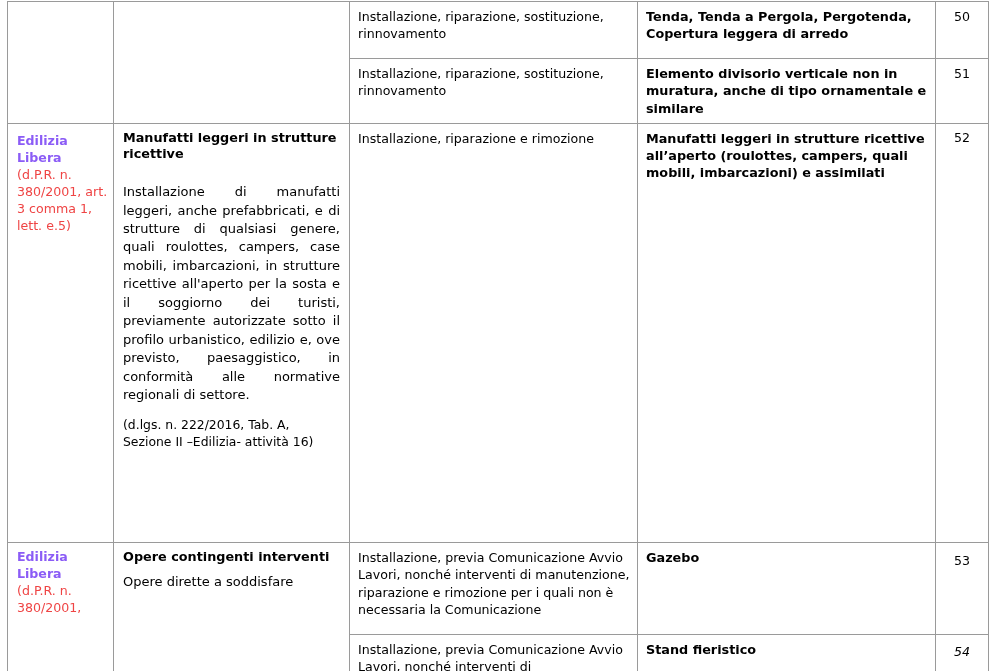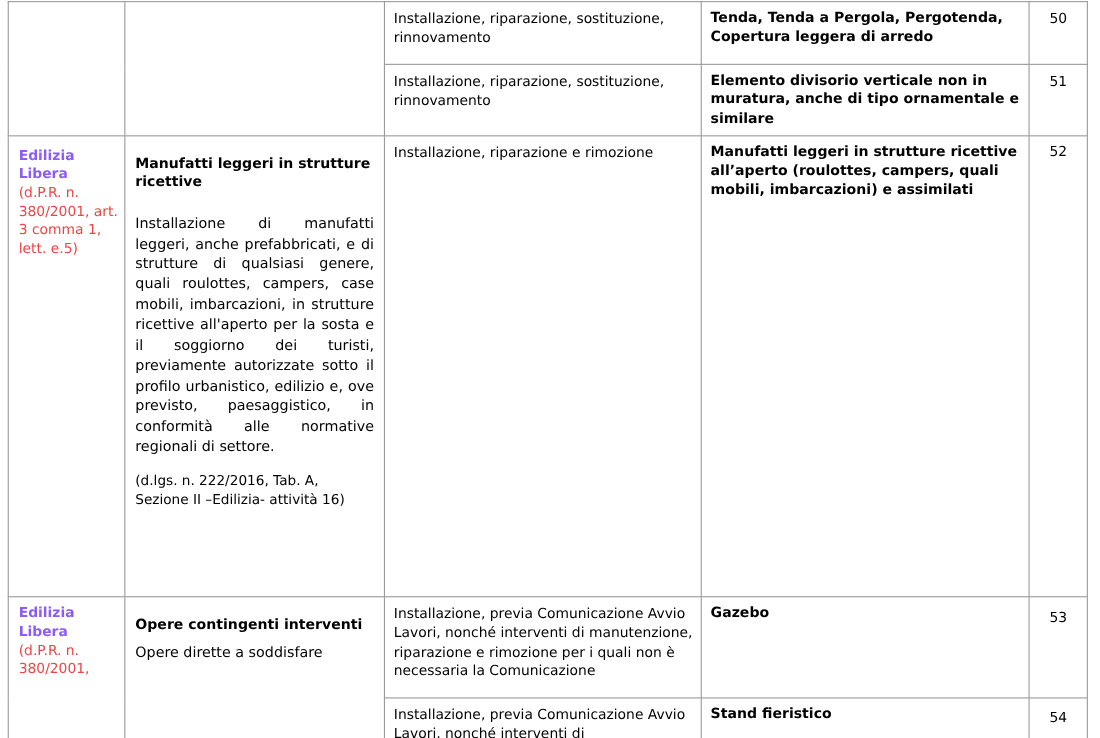--- a/index.html
+++ b/index.html
@@ -69,21 +69,21 @@
 
   
   .c2-cell { background: #d4d4d4; }
   .c2-cell .cell-inner {
     padding: 6px 9px 6px 9px;
   }
   .desc-title {
     font-weight: bold;
     font-size: 12.8px;
     line-height: 1.3;
-    margin: 12px 0 20px 0;
+    margin: 0 0 20px 0;
   }
   .desc-body {
     font-size: 13px;
     line-height: 1.42;
     text-align: justify;
     text-justify: inter-word;
     margin: 0 0 13px 0;
   }
   .desc-src {
     font-size: 12.4px;
@@ -249,21 +249,21 @@
           <div class="cell-inner">
             <div class="interv">Installazione, previa Comunicazione Avvio Lavori, nonché interventi di</div>
           </div>
         </td>
         <td class="c4-cell va-top">
           <div class="cell-inner">
             <div class="work">Stand fieristico</div>
           </div>
         </td>
         <td class="c5-cell va-top">
-          <div class="cell-inner" style="padding-top:9px;">
+          <div class="cell-inner" style="padding-top:9px;font-style:italic;">
             <div class="num">54</div>
           </div>
         </td>
       </tr>
 
     </tbody>
   </table>
 
 </div>
 

